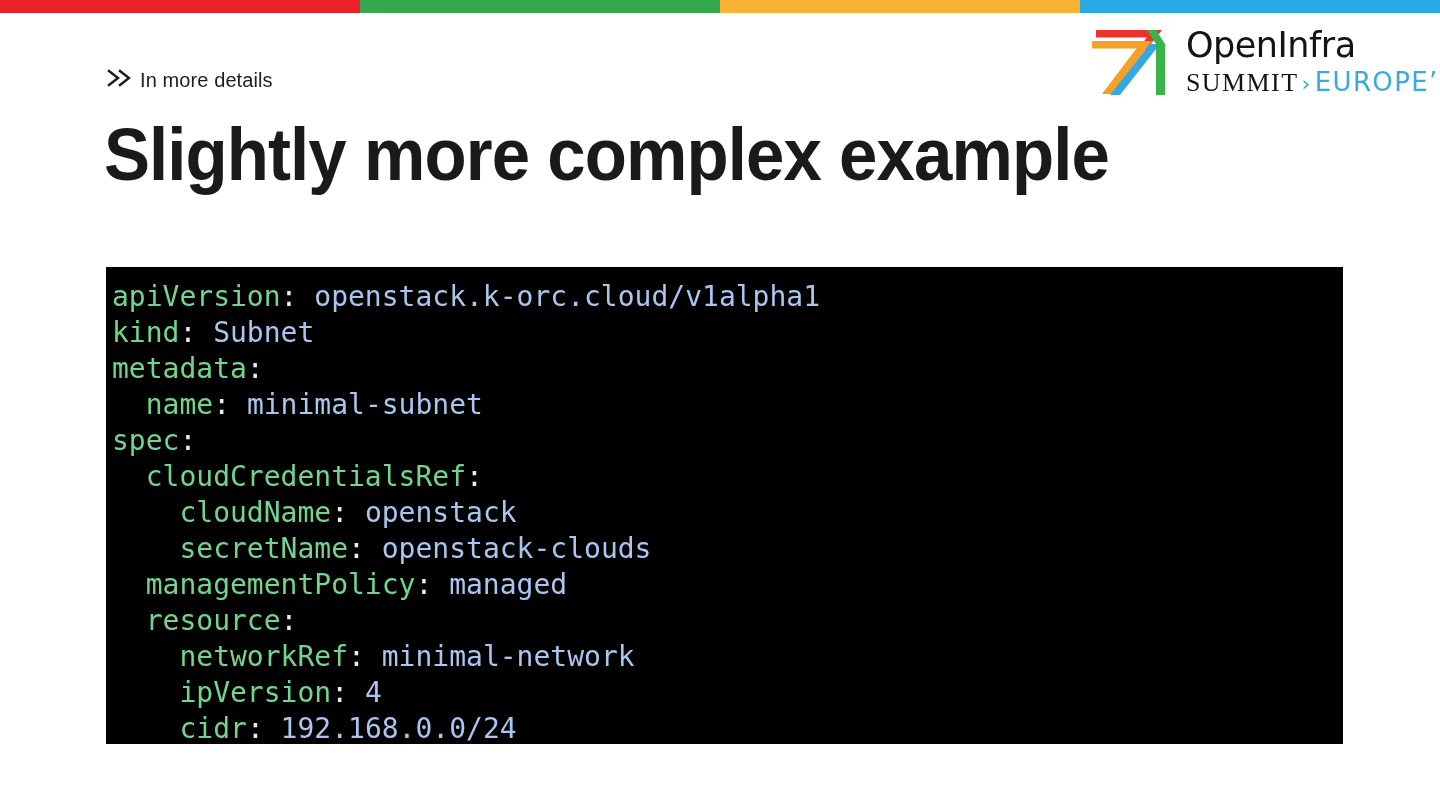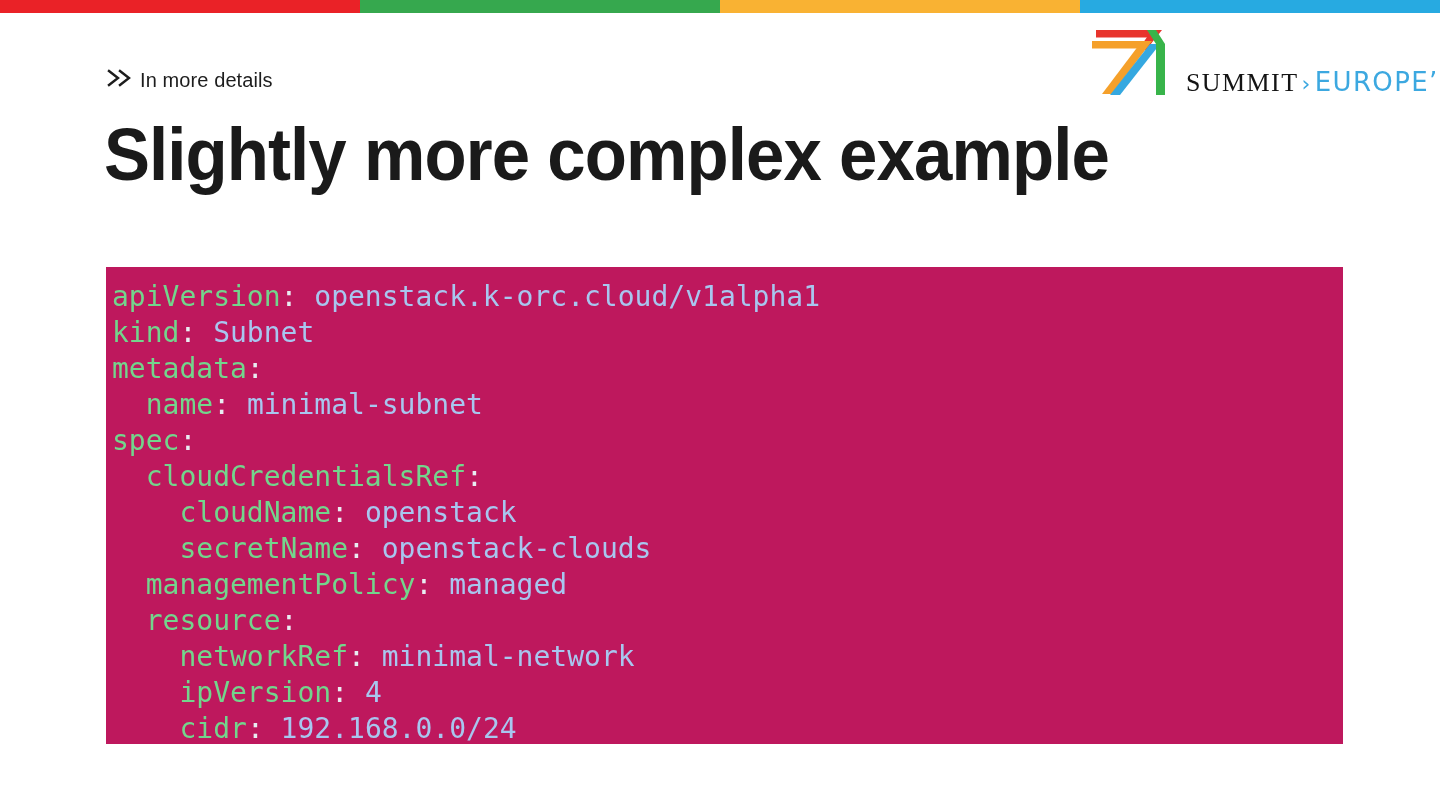--- a/index.html
+++ b/index.html
@@ -108,26 +108,27 @@
 
         <rect x="2" y="13" width="50" height="7.5" fill="#f5a02a"></rect>
         <polygon points="52,13 62,13 22,66 12,66" fill="#f5a02a"></polygon>
 
         <polygon points="60,16 70,16 30,67 20,67" fill="#35a8e0"></polygon>
 
         <rect x="66" y="16" width="9" height="51" fill="#38b44a"></rect>
         <polygon points="57,2 66,2 75,16 66,16" fill="#38b44a"></polygon>
       </svg>
     </span>
+    <div class="logo-word">OpenInfra</div>
     <div class="logo-sub">
       <span class="s-summit">SUMMIT</span><span class="s-arrow">›</span><span class="s-europe">EUROPE’25</span>
     </div>
   </div>
 
-  <div class="code" style="background: #be185d;">
+  <div class="code" style="background: #000000;">
     <pre id="code-pre"><span class="tok-key">apiVersion</span><span class="tok-pun">:</span><span class="tok-plain"> </span><span class="tok-val">openstack.k-orc.cloud/v1alpha1</span>
 <span class="tok-key">kind</span><span class="tok-pun">:</span><span class="tok-plain"> </span><span class="tok-val">Subnet</span>
 <span class="tok-key">metadata</span><span class="tok-pun">:</span>
 <span class="tok-plain">  </span><span class="tok-key">name</span><span class="tok-pun">:</span><span class="tok-plain"> </span><span class="tok-val">minimal-subnet</span>
 <span class="tok-key">spec</span><span class="tok-pun">:</span>
 <span class="tok-plain">  </span><span class="tok-key">cloudCredentialsRef</span><span class="tok-pun">:</span>
 <span class="tok-plain">    </span><span class="tok-key">cloudName</span><span class="tok-pun">:</span><span class="tok-plain"> </span><span class="tok-val">openstack</span>
 <span class="tok-plain">    </span><span class="tok-key">secretName</span><span class="tok-pun">:</span><span class="tok-plain"> </span><span class="tok-val">openstack-clouds</span>
 <span class="tok-plain">  </span><span class="tok-key">managementPolicy</span><span class="tok-pun">:</span><span class="tok-plain"> </span><span class="tok-val">managed</span>
 <span class="tok-plain">  </span><span class="tok-key">resource</span><span class="tok-pun">:</span>

